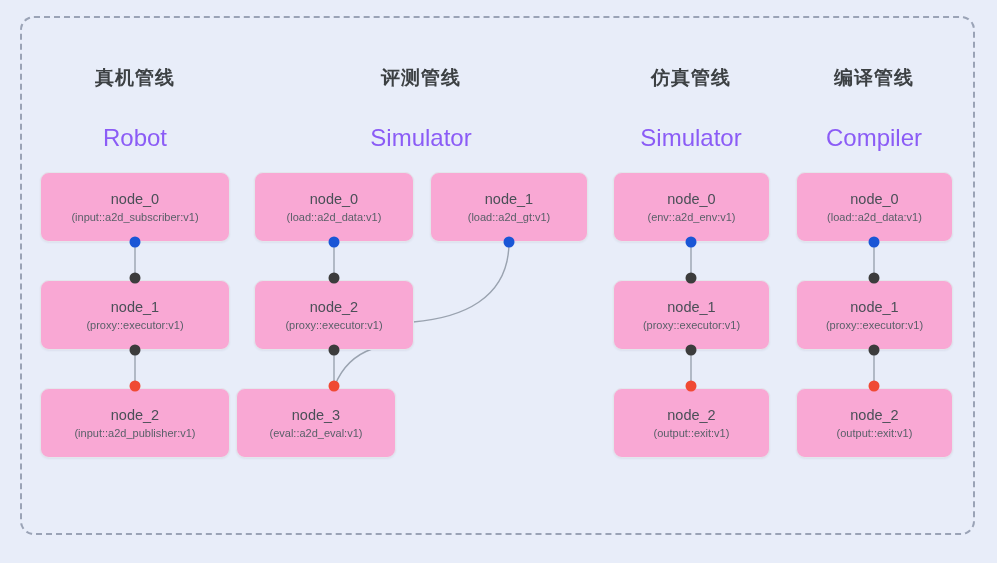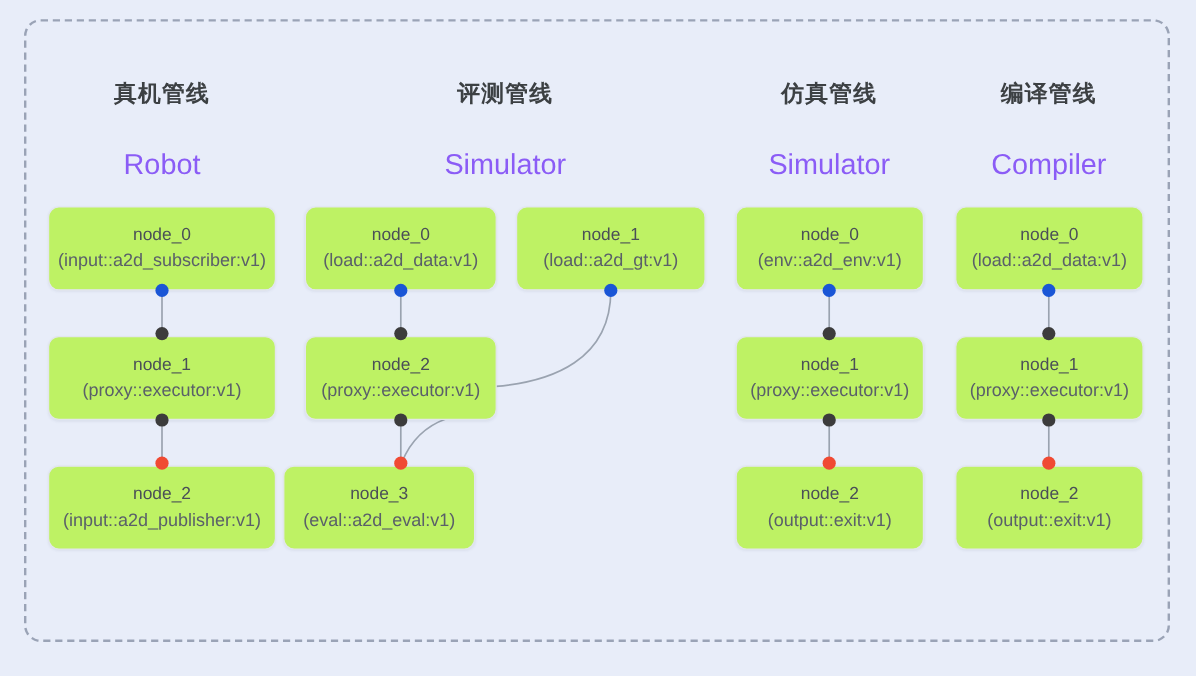--- a/index.html
+++ b/index.html
@@ -60,40 +60,40 @@
     text-align: center;
     font-size: 24px;
     color: #8b5cf6;
     white-space: nowrap;
   }
 
   
   .node {
     position: absolute;
     box-sizing: border-box;
-    background: #bef264;
+    background: #f9a8d4;
     border: 1px solid #e3e6ec;
     border-radius: 9px;
     box-shadow: 0 1px 2px rgba(60, 70, 100, 0.07);
     display: flex;
     flex-direction: column;
     align-items: center;
     justify-content: center;
     z-index: 3;
   }
 
   .node-title {
     font-size: 14.5px;
     color: #4a4f57;
     line-height: 1.45;
     white-space: nowrap;
   }
 
   .node-sub {
-    font-size: 15px;
+    font-size: 11px;
     color: #5a6069;
     line-height: 1.45;
     white-space: nowrap;
   }
 
   
   .port {
     position: absolute;
     width: 11px;
     height: 11px;

